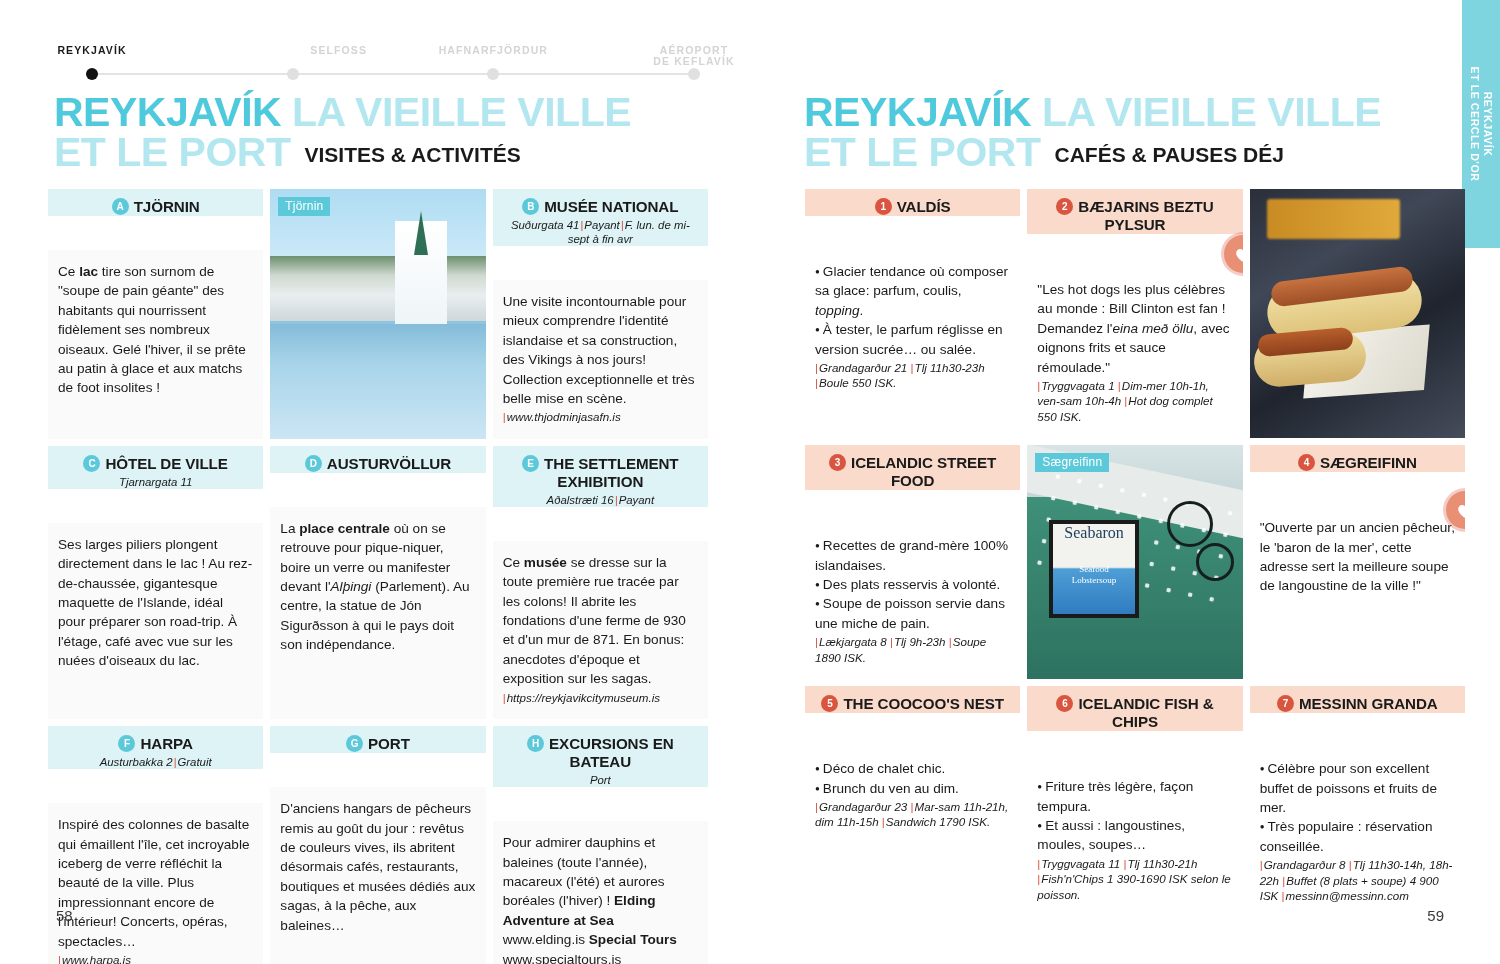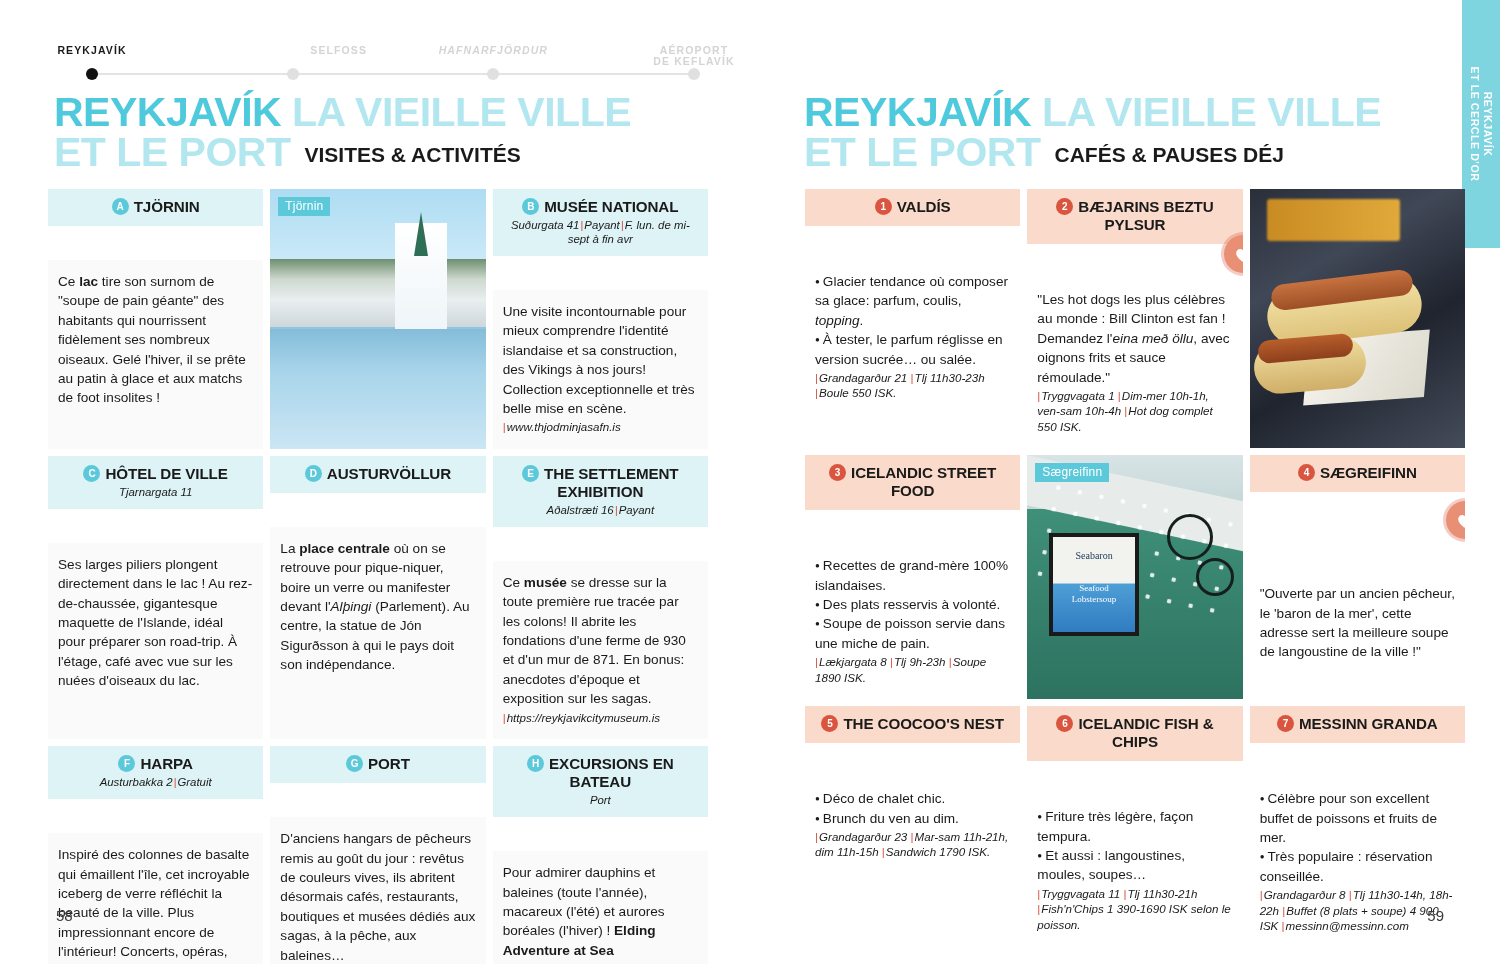--- a/index.html
+++ b/index.html
@@ -68,21 +68,21 @@
     width: 660px;
     display: grid;
     grid-template-columns: 1fr 1fr 1fr;
     grid-auto-rows: min-content;
     gap: 7px 7px;
   }
   .page-right .grid { left: 55px; }
 
   .cell { display: flex; flex-direction: column; overflow: hidden; }
   .cell .head {
-    padding: 9px 8px 10px; text-align: center;
+    padding: 9px 8px 0; text-align: center;
   }
   .cell.blue .head { background: #ddf3f6; }
   .cell.peach .head { background: #fadbcb; }
   .cell .head .name {
     font-size: 15.2px; font-weight: bold; color: #1a1a1a; line-height: 18px;
     letter-spacing: -0.1px;
   }
   .badge {
     display: inline-block; width: 17px; height: 17px; border-radius: 50%;
     color: #fff; font-size: 10px; font-weight: bold; line-height: 17px;
@@ -164,21 +164,21 @@
   .ph-saegr .roof { position:absolute; left:-6%; top:10%; width:118%; height:20%;
       background:#e7ecea; transform: rotate(12deg); }
   .ph-saegr .wall { position:absolute; left:0; right:0; top:22%; bottom:0;
       background: linear-gradient(to bottom,#3f9079,#2d7260); }
   .ph-saegr .sign {
       position:absolute; left:10%; top:32%; width:42%; height:42%;
       background: linear-gradient(to bottom,#f2f3ef 0%,#f2f3ef 48%,#4e9ed6 50%,#2f7cc0 100%);
       border: 4px solid #1a1a1a;
       color:#1b3a5c; text-align:center;
   }
-  .ph-saegr .sign .s1 { font-family:"Liberation Serif", serif; font-size:10px; margin-top:13px; color:#23405e; }
+  .ph-saegr .sign .s1 { font-family:"Liberation Serif", serif; font-size:16px; margin-top:0; color:#23405e; }
   .ph-saegr .sign .s2 { font-family:"Liberation Serif", serif; font-size:9px; color:#ffffff; margin-top:22px; line-height:11px;}
   .ph-saegr .bike { position:absolute; right:14%; top:24%; width:46px; height:46px;
       border:3px solid #15201c; border-radius:50%; }
   .ph-saegr .bike2 { position:absolute; right:4%; top:42%; width:38px; height:38px;
       border:3px solid #15201c; border-radius:50%; }
   .ph-saegr .lights { position:absolute; left:4%; top:16%; width:92%; height:46%;
       background-image: radial-gradient(circle, #fff 2px, transparent 2.6px);
       background-size: 22px 22px; transform: rotate(12deg); opacity:.85; }
 
   
@@ -197,21 +197,21 @@
       <span>ET LE CERCLE D'OR</span>
     </div>
   </div>
 
   <div class="page page-left">
 
     <div class="crumbs">
       <div class="crumb-labels" id="crumb-labels">
           <span class="active" style="left: 34px; transform: translateX(-50%);">REYKJAVÍK</span>
           <span style="left: 234.667px; transform: translateX(-50%); margin-left: 46px;">SELFOSS</span>
-          <span style="left: 435.333px; transform: translateX(-50%); font-style: italic;">HAFNARFJÖRDUR</span>
+          <span style="left: 435.333px; transform: translateX(-50%);">HAFNARFJÖRDUR</span>
           <span style="left: 636px; transform: translateX(-50%);">AÉROPORT<br>DE KEFLAVÍK</span>
         </div>
       <div class="crumb-line" id="crumb-line">
         <div class="bar"></div>
       <div class="dot active" style="left: 28px;"></div>
           <div class="dot" style="left: 228.667px;"></div>
           <div class="dot" style="left: 429.333px;"></div>
           <div class="dot" style="left: 630px;"></div>
         </div>
     </div>
@@ -373,21 +373,21 @@
           <div class="roof"></div>
           <div class="lights"></div>
           <div class="bike"></div>
           <div class="bike2"></div>
           <div class="sign">
             <div class="s1">Seabaron</div>
             <div class="s2">Seafood<br>Lobstersoup</div>
           </div>
           <div class="caption">Sægreifinn</div>
         </div>
-        <div class="cell peach" style="position: relative; gap: 46px;">
+        <div class="cell peach" style="position: relative;">
           <div class="head">
             <div class="name"><span class="badge">4</span>SÆGREIFINN</div>
           </div>
           <div class="body">
             <p>"Ouverte par un ancien pêcheur, le 'baron de la mer', cette adresse sert la meilleure soupe de langoustine de la ville !"</p>
           </div>
           <div class="heart" style="right: -19px; top: 46px;">
             <svg viewBox="0 0 24 24">
               <path d="M12 21s-8-5.2-8-10.6C4 7 6.4 5 9 5c1.7 0 2.7.9 3 1.6C12.3 5.9 13.3 5 15 5c2.6 0 5 2 5 5.4C20 15.8 12 21 12 21z"></path>
             </svg>

